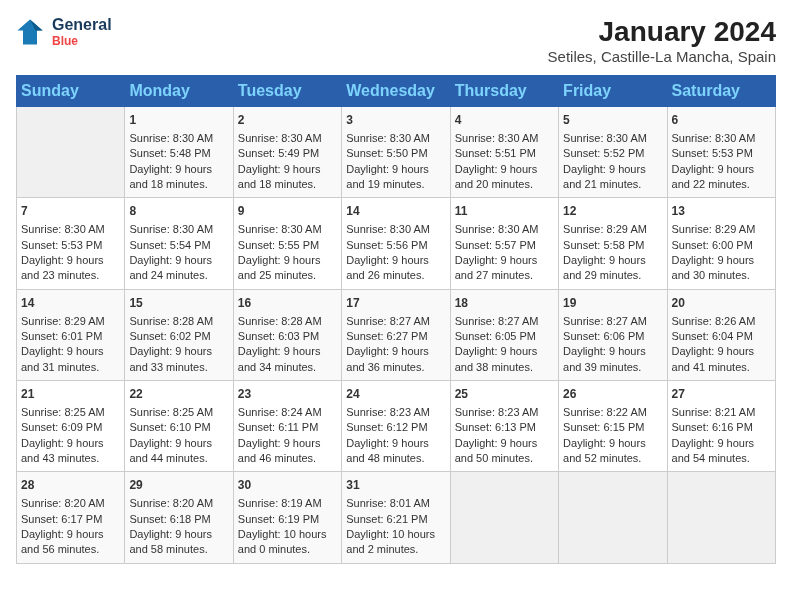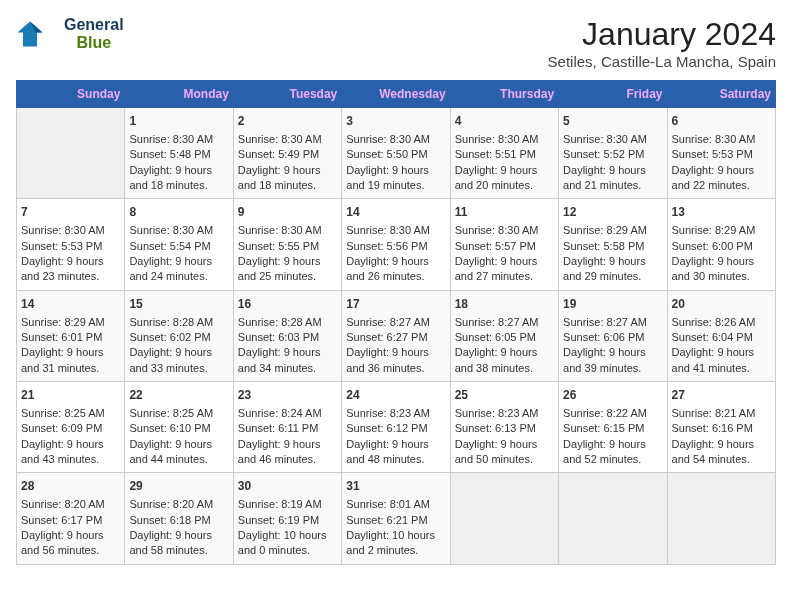--- a/index.html
+++ b/index.html
@@ -12,50 +12,49 @@
     }
     .header {
       display: flex;
       justify-content: space-between;
       align-items: flex-start;
       margin-bottom: 10px;
     }
     .logo {
       display: flex;
       align-items: center;
-      gap: 20px;
-      text-align: center;
+      gap: 8px;
     }
     .logo-icon {
       width: 28px;
       height: 28px;
     }
     .title-block {
       text-align: right;
     }
     .main-title {
-      font-size: 32px;
-      font-weight: normal;
+      font-size: 28px;
+      font-weight: bold;
       color: #222;
     }
     .subtitle {
       font-size: 15px;
       color: #444;
     }
     table {
       width: 100%;
       border-collapse: collapse;
       font-size: 11px;
     }
     thead tr th {
       background: #2a5fac;
-      color: #f0abfc;
+      color: #7dd3fc;
       padding: 6px 4px;
-      text-align: right;
-      font-size: 12px;
+      text-align: left;
+      font-size: 16px;
       font-weight: bold;
       border: 1px solid #2a5fac;
     }
     tbody tr td {
       vertical-align: top;
       padding: 5px 4px;
       border: 1px solid #ccc;
       width: 14.28%;
       min-height: 70px;
       color: #333;
@@ -81,21 +80,21 @@
 <body>
 
 <div class="header">
   <div class="logo">
     <svg class="logo-icon" viewBox="0 0 40 40">
       <polygon points="20,2 38,18 30,18 30,38 10,38 10,18 2,18" fill="#1a7ab5"></polygon>
       <polygon points="20,2 38,18 28,18" fill="#0d5a8a"></polygon>
     </svg>
     <div>
       <div style="font-size:16px;font-weight:bold;color:#1a3a5c;">General</div>
-      <div style="font-size:16px;font-weight:bold;color:#4d7c0f;">Blue</div>
+      <div style="font-size:12px;font-weight:bold;color:#ef4444;">Blue</div>
     </div>
   </div>
   <div class="title-block">
     <div class="main-title">January 2024</div>
     <div class="subtitle">Setiles, Castille-La Mancha, Spain</div>
   </div>
 </div>
 
 <table>
   <thead>

